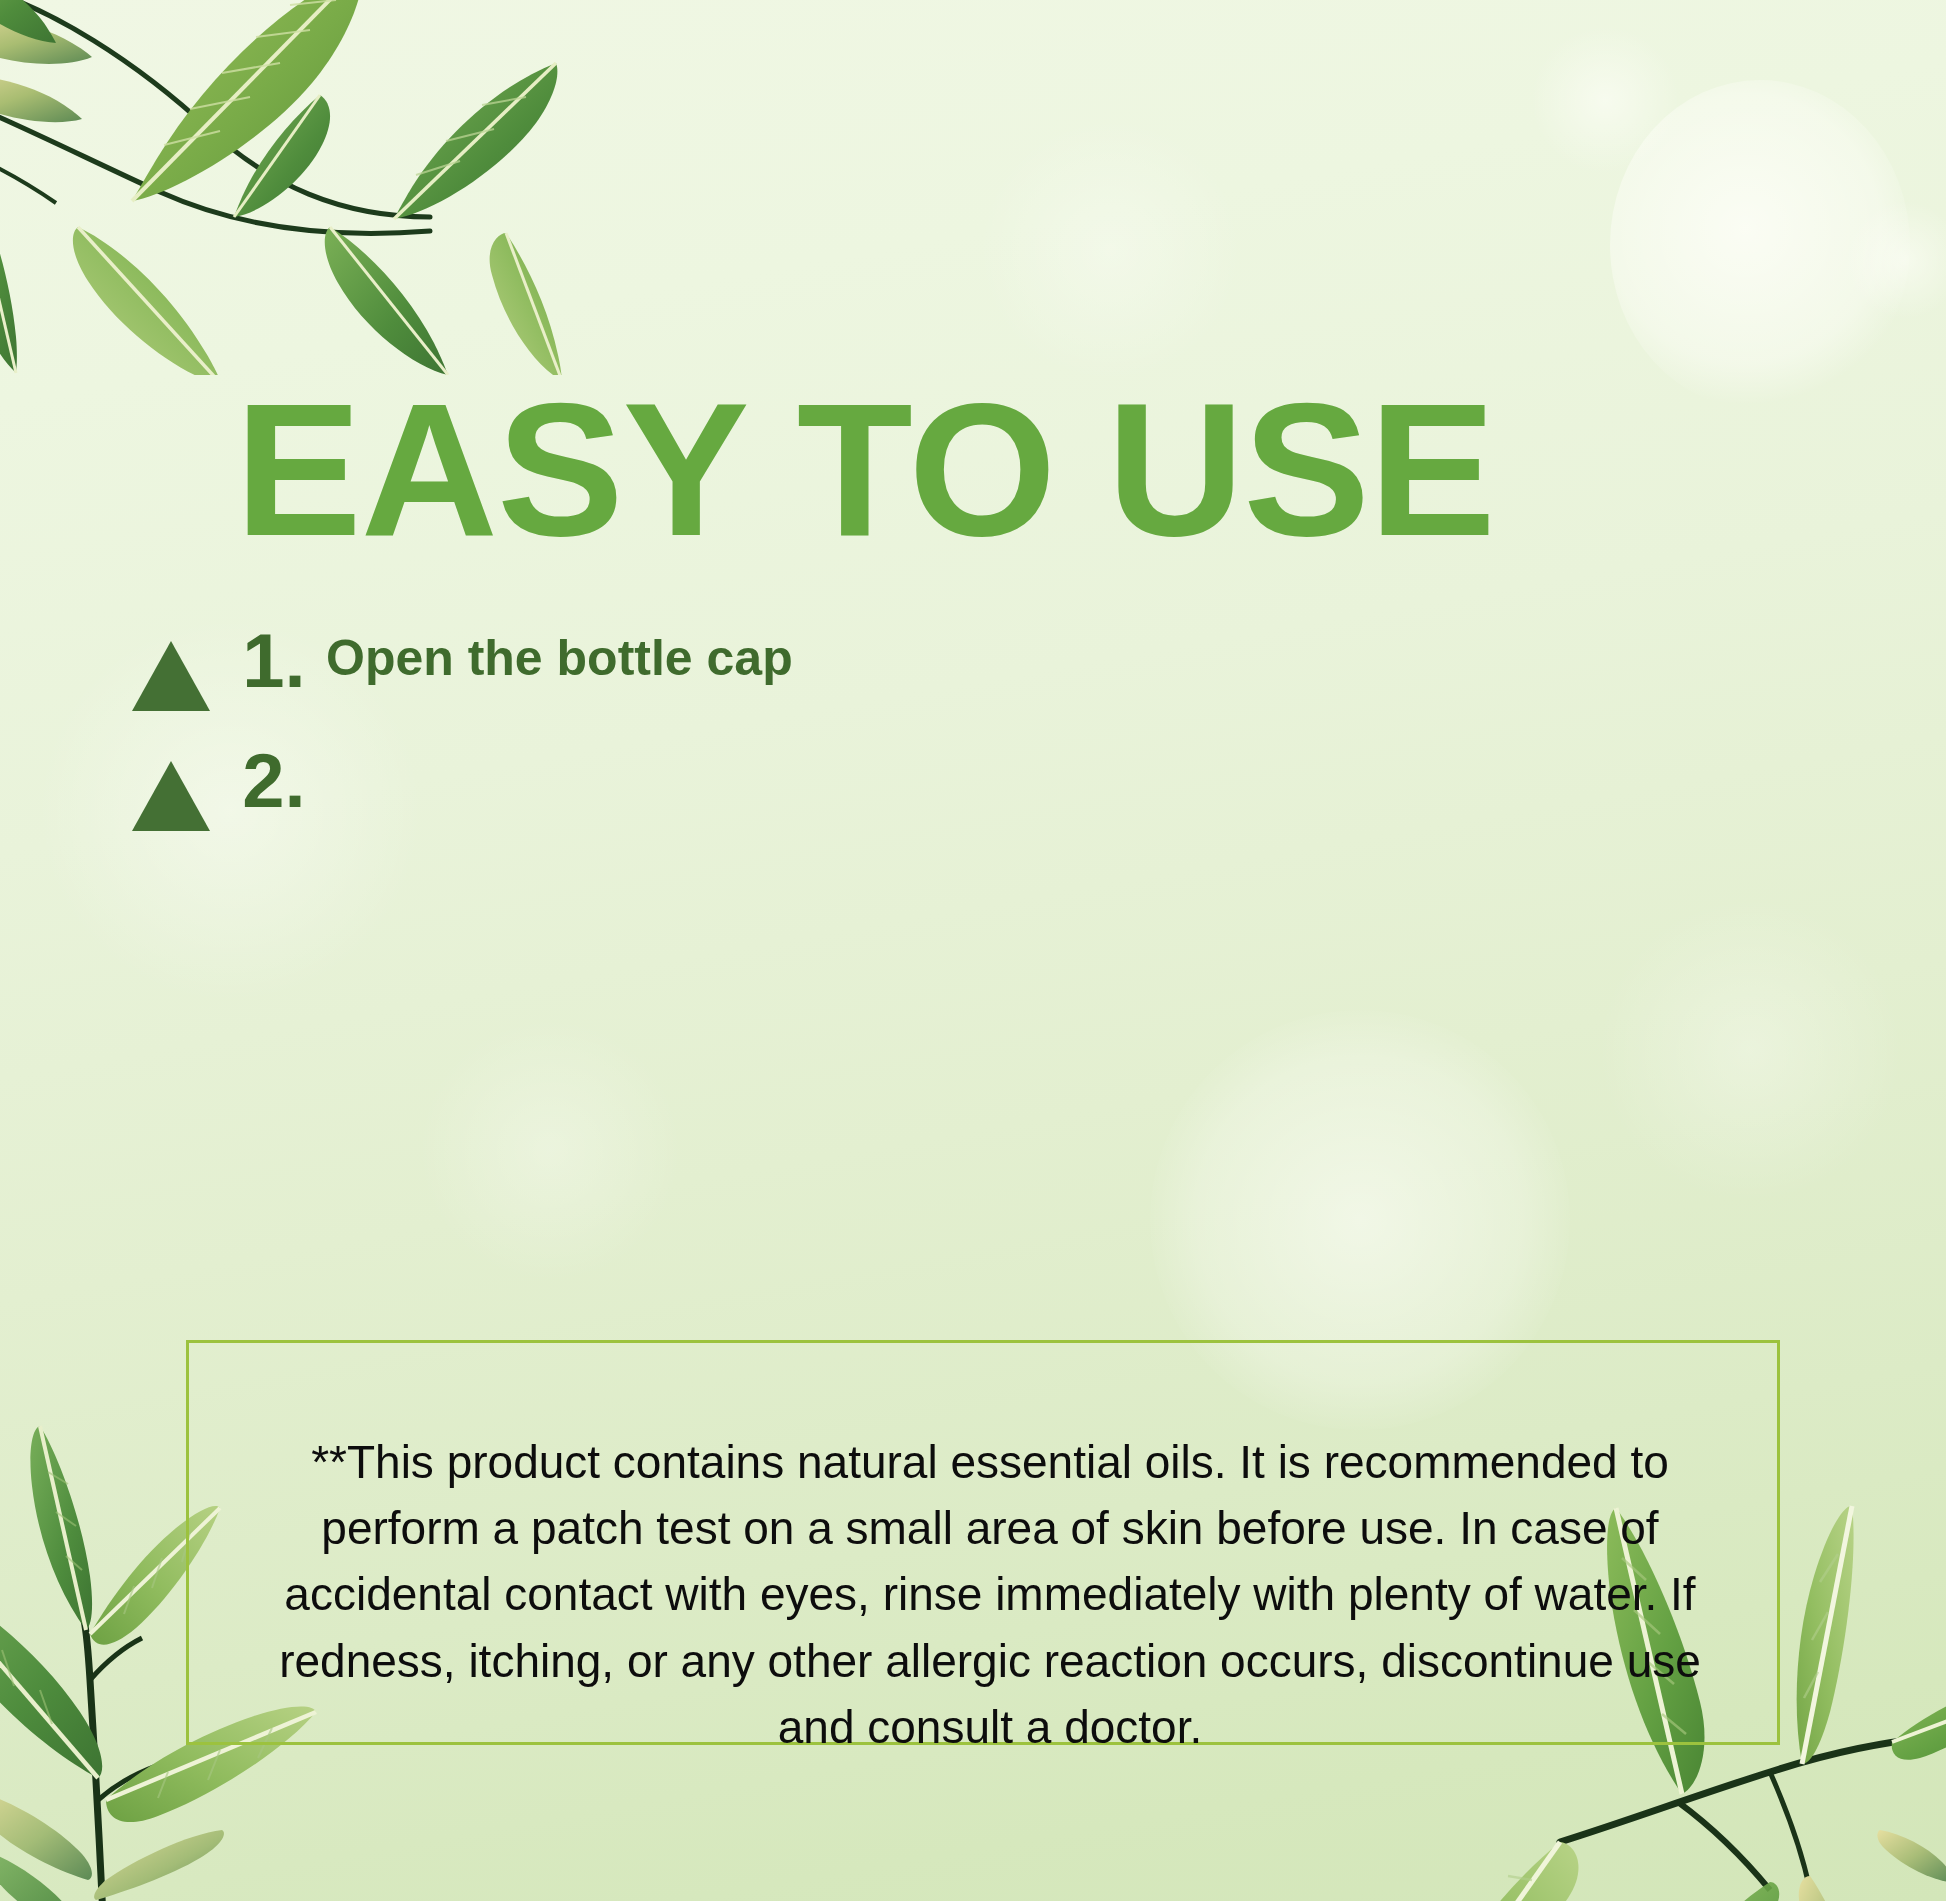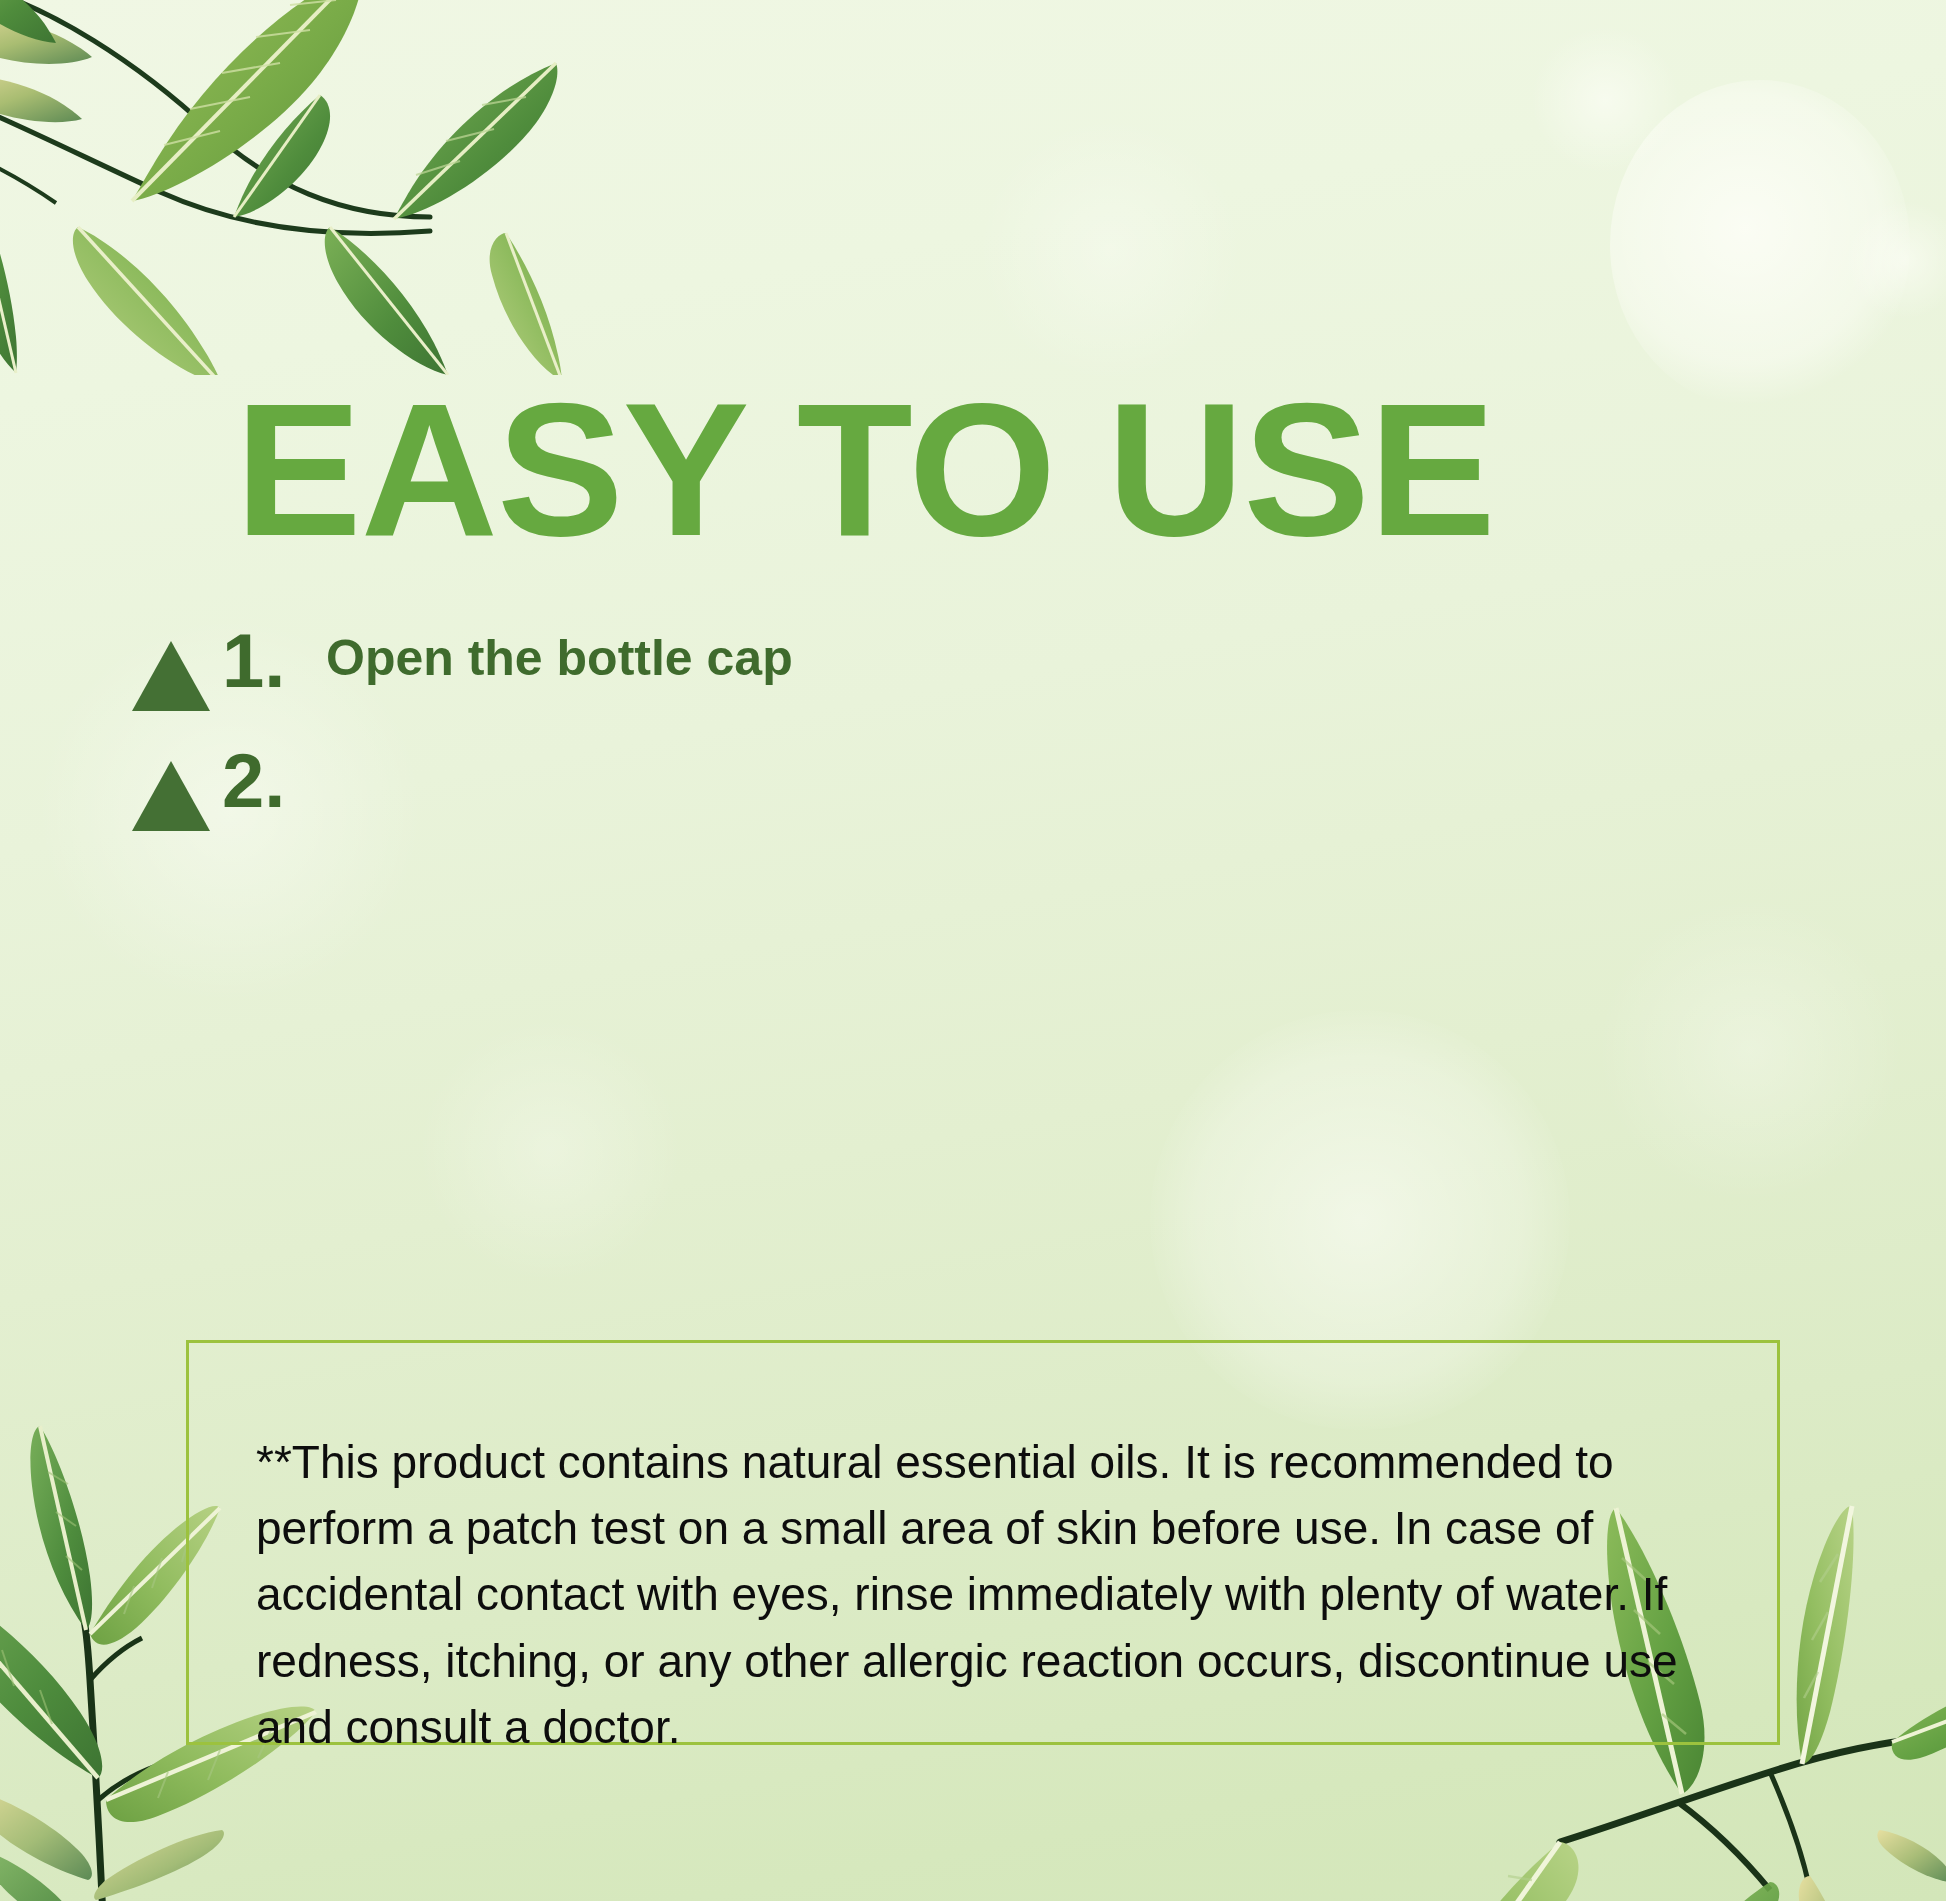--- a/index.html
+++ b/index.html
@@ -19,20 +19,21 @@
     height: 1901px;
     overflow: hidden;
     background: linear-gradient(170deg,
                 #f0f7e4 0%,
                 #edf6e0 18%,
                 #e9f3da 38%,
                 #e3efd0 58%,
                 #dcebc6 76%,
                 #d6e8bd 90%,
                 #d3e6b9 100%);
+    text-align: center;
   }
 
   
   .bokeh {
     position: absolute;
     border-radius: 50%;
     pointer-events: none;
   }
   .bokeh-a { left: 1610px; top: 80px;  width: 300px; height: 330px;
              background: radial-gradient(circle at 45% 45%, rgba(255,255,250,0.78) 0%, rgba(255,255,250,0.42) 55%, rgba(255,255,250,0) 72%); }
@@ -121,21 +122,20 @@
   }
   #disclaimer-text {
     position: absolute;
     left: 240px;
     top: 1383px;
     width: 1500px;
     font-size: 46px;
     line-height: 1.44;
     color: #0d0d0d;
     font-weight: 400;
-    margin-left: 16px;
   }
 </style>
 </head>
 <body>
 
 <div id="poster">
 
   <div class="bokeh bokeh-a"></div>
   <div class="bokeh bokeh-b"></div>
   <div class="bokeh bokeh-c"></div>

